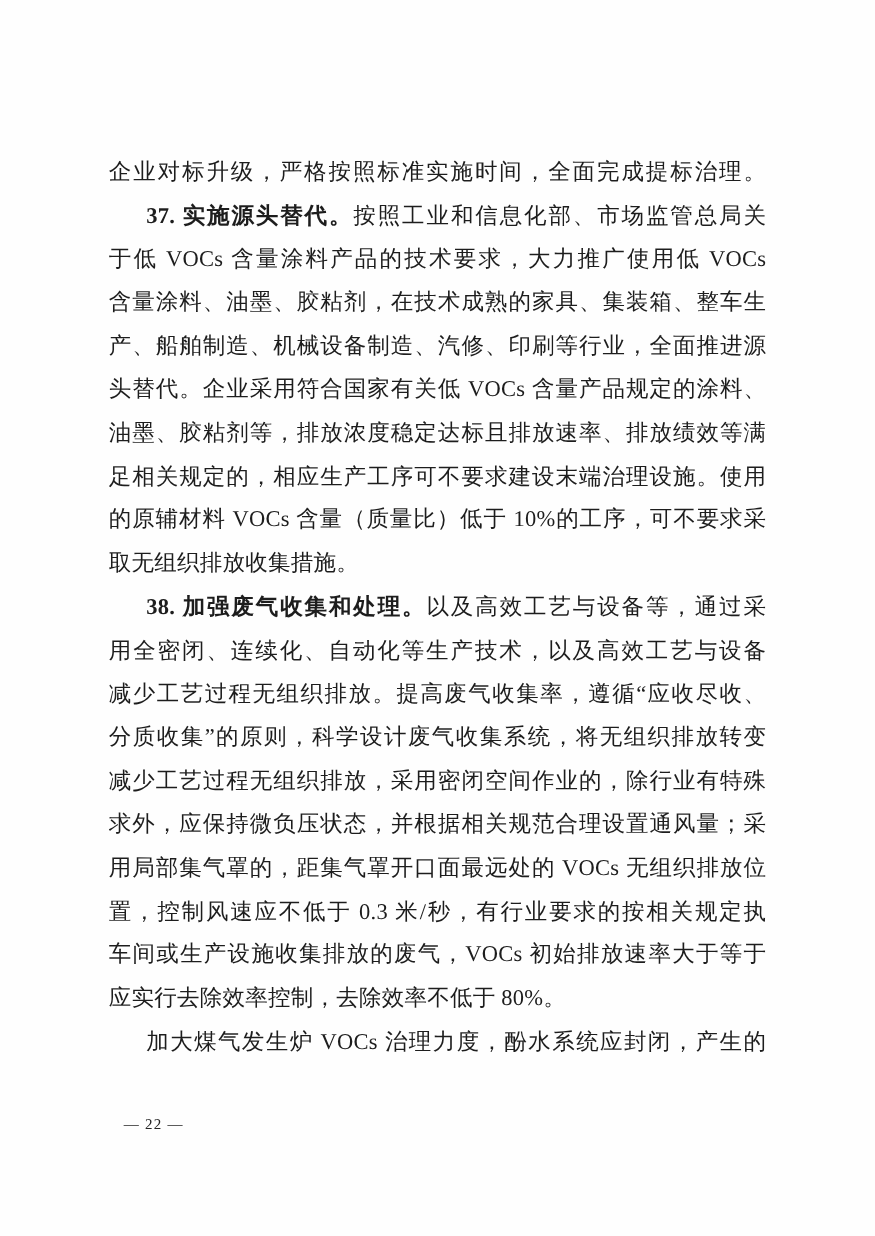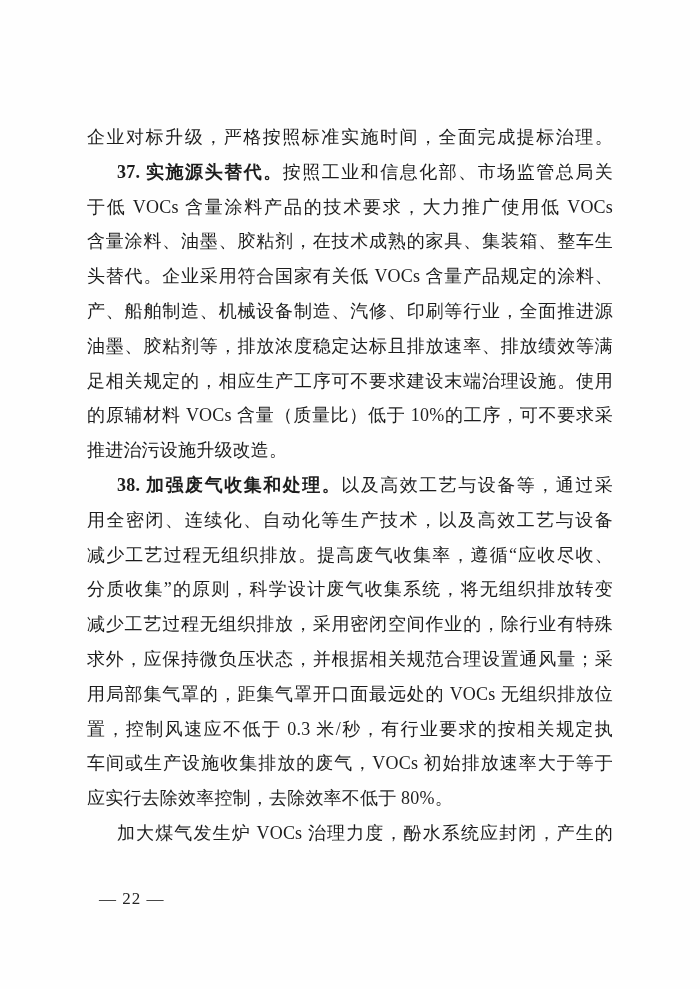--- a/index.html
+++ b/index.html
@@ -40,43 +40,43 @@
     text-indent: 30px;
   }
   .seg { font-weight: normal; }
   .seg.bold { font-weight: bold; }
   .footer {
     position: absolute;
     left: 99px;
     top: 885px;
     height: 28px;
     line-height: 28px;
-    font-size: 17px;
+    font-size: 12px;
     letter-spacing: 1px;
     color: #242424;
   }
 </style>
 </head>
 <body>
 
 <div class="page">
   <div class="doc-body" id="doc-body">
       <div class="para">
         <div class="line"><span class="seg">企业对标升级，严格按照标准实施时间，全面完成提标治理。</span></div>
       </div>
       <div class="para">
         <div class="line indent"><span class="seg bold">37. 实施源头替代。</span><span class="seg">按照工业和信息化部、市场监管总局关</span></div>
         <div class="line"><span class="seg">于低 VOCs 含量涂料产品的技术要求，大力推广使用低 VOCs</span></div>
         <div class="line"><span class="seg">含量涂料、油墨、胶粘剂，在技术成熟的家具、集装箱、整车生</span></div>
+        <div class="line"><span class="seg">产、船舶制造、机械设备制造、汽修、印刷等行业，全面推进源</span></div>
         <div class="line"><span class="seg">头替代。企业采用符合国家有关低 VOCs 含量产品规定的涂料、</span></div>
-        <div class="line"><span class="seg">产、船舶制造、机械设备制造、汽修、印刷等行业，全面推进源</span></div>
         <div class="line"><span class="seg">油墨、胶粘剂等，排放浓度稳定达标且排放速率、排放绩效等满</span></div>
         <div class="line"><span class="seg">足相关规定的，相应生产工序可不要求建设末端治理设施。使用</span></div>
         <div class="line"><span class="seg">的原辅材料 VOCs 含量（质量比）低于 10%的工序，可不要求采</span></div>
-        <div class="line no-fill"><span class="seg">推进治污设施升级改造。</span></div>
+        <div class="line no-fill"><span class="seg">取无组织排放收集措施。</span></div>
       </div>
       <div class="para">
         <div class="line indent"><span class="seg bold">38. 加强废气收集和处理。</span><span class="seg">以及高效工艺与设备等，通过采</span></div>
         <div class="line"><span class="seg">用全密闭、连续化、自动化等生产技术，以及高效工艺与设备等，</span></div>
         <div class="line"><span class="seg">减少工艺过程无组织排放。提高废气收集率，遵循“应收尽收、</span></div>
         <div class="line"><span class="seg">分质收集”的原则，科学设计废气收集系统，将无组织排放转变</span></div>
         <div class="line"><span class="seg">减少工艺过程无组织排放，采用密闭空间作业的，除行业有特殊要</span></div>
         <div class="line"><span class="seg">求外，应保持微负压状态，并根据相关规范合理设置通风量；采</span></div>
         <div class="line"><span class="seg">用局部集气罩的，距集气罩开口面最远处的 VOCs 无组织排放位</span></div>
         <div class="line"><span class="seg">置，控制风速应不低于 0.3 米/秒，有行业要求的按相关规定执行。</span></div>

